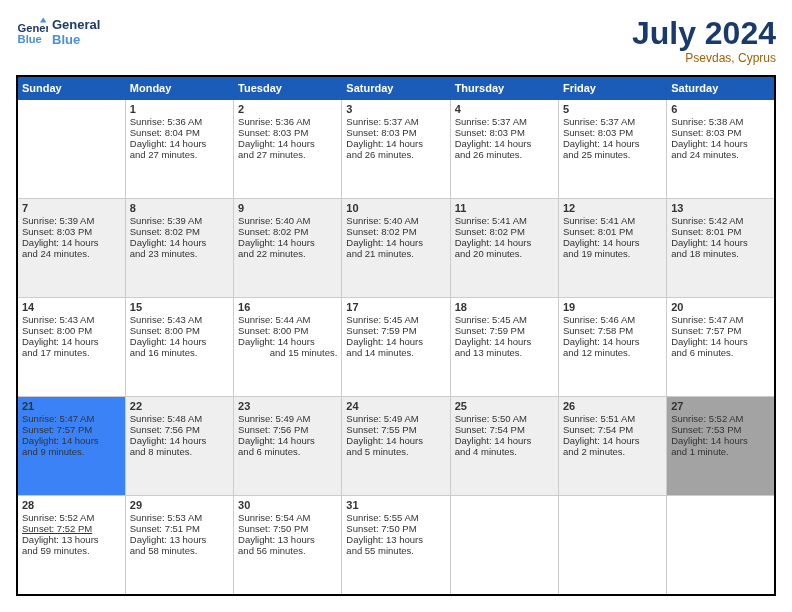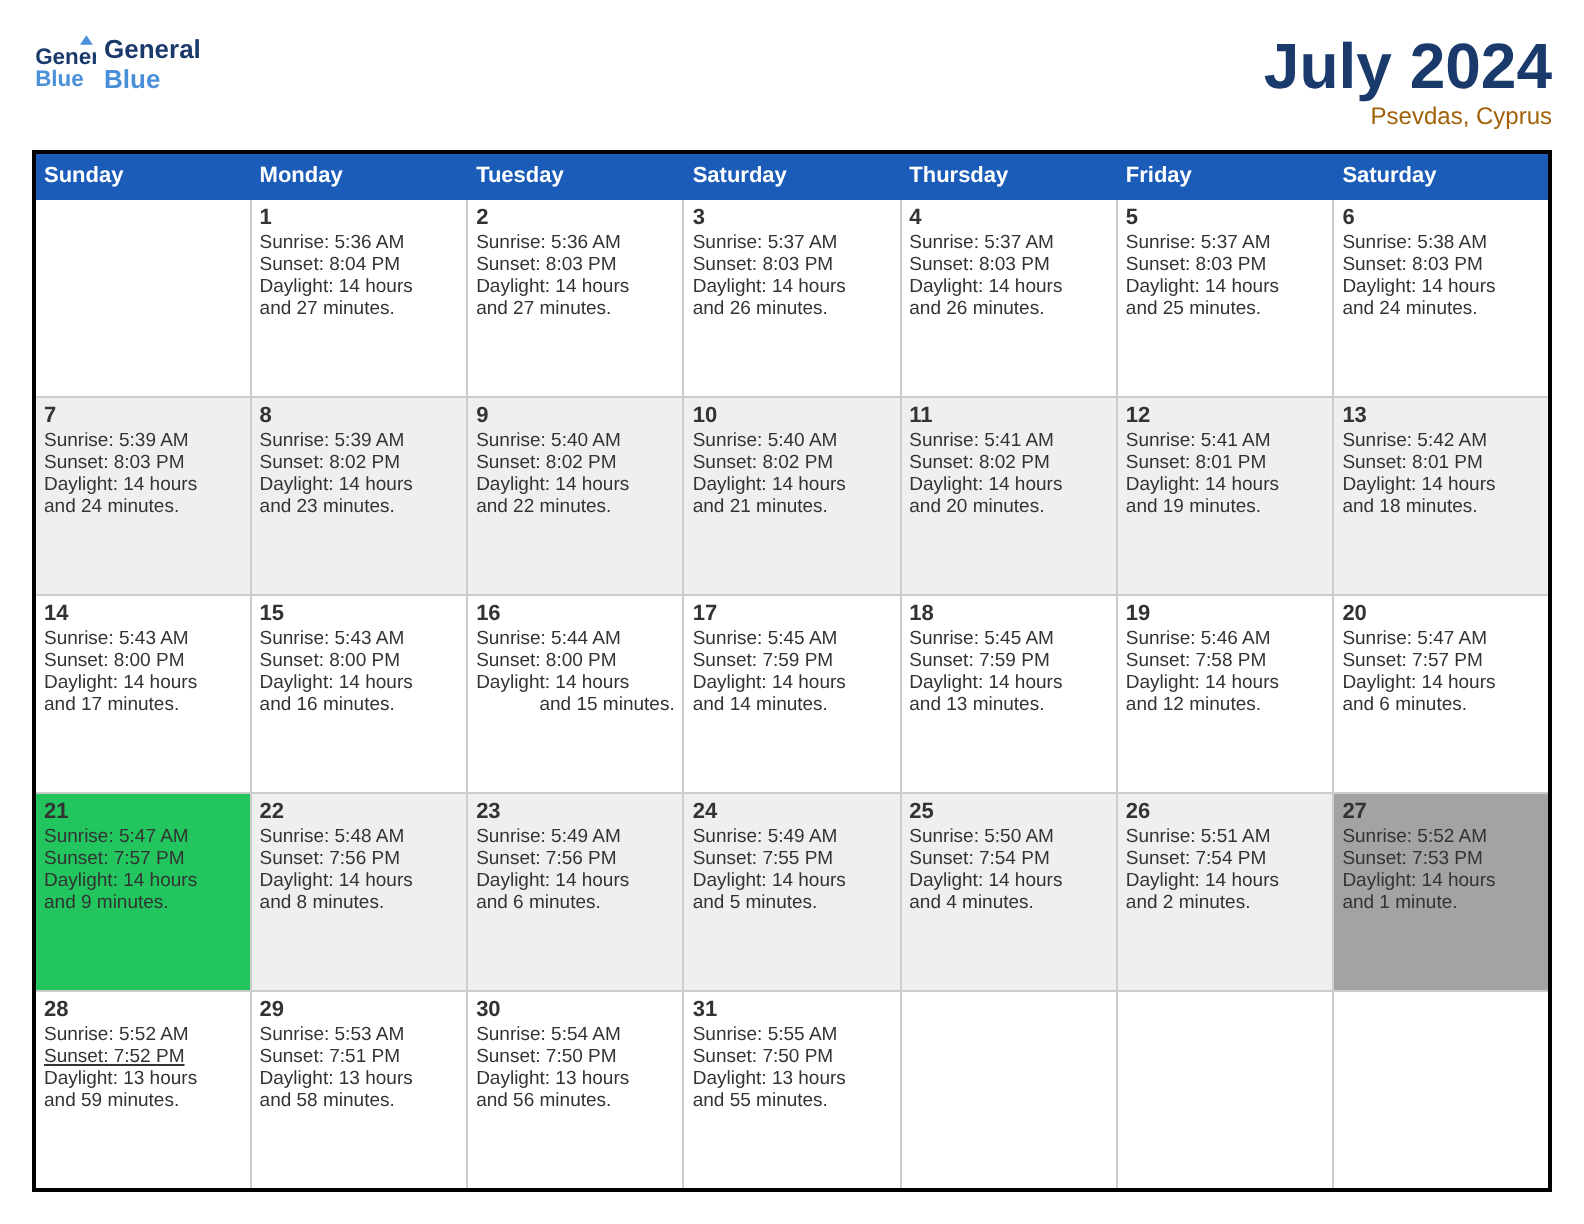--- a/index.html
+++ b/index.html
@@ -255,21 +255,21 @@
           </td>
           <td>
             <span class="day-num">20</span>
             <span style="display:block;">Sunrise: 5:47 AM</span>
             <span style="display:block;">Sunset: 7:57 PM</span>
             <span style="display:block;">Daylight: 14 hours</span>
             <span style="display:block;">and 6 minutes.</span>
           </td>
         </tr>
         <tr style="background: rgb(239, 239, 239);">
-          <td style="background: #22c55e;">
+          <td style="background: #3b82f6;">
             <span class="day-num">21</span>
             <span style="display:block;">Sunrise: 5:47 AM</span>
             <span style="display:block;">Sunset: 7:57 PM</span>
             <span style="display:block;">Daylight: 14 hours</span>
             <span style="display:block;">and 9 minutes.</span>
           </td>
           <td style="background: rgb(239, 239, 239); margin-left: 20px;">
             <span class="day-num">22</span>
             <span style="display:block;">Sunrise: 5:48 AM</span>
             <span style="display:block;">Sunset: 7:56 PM</span>

